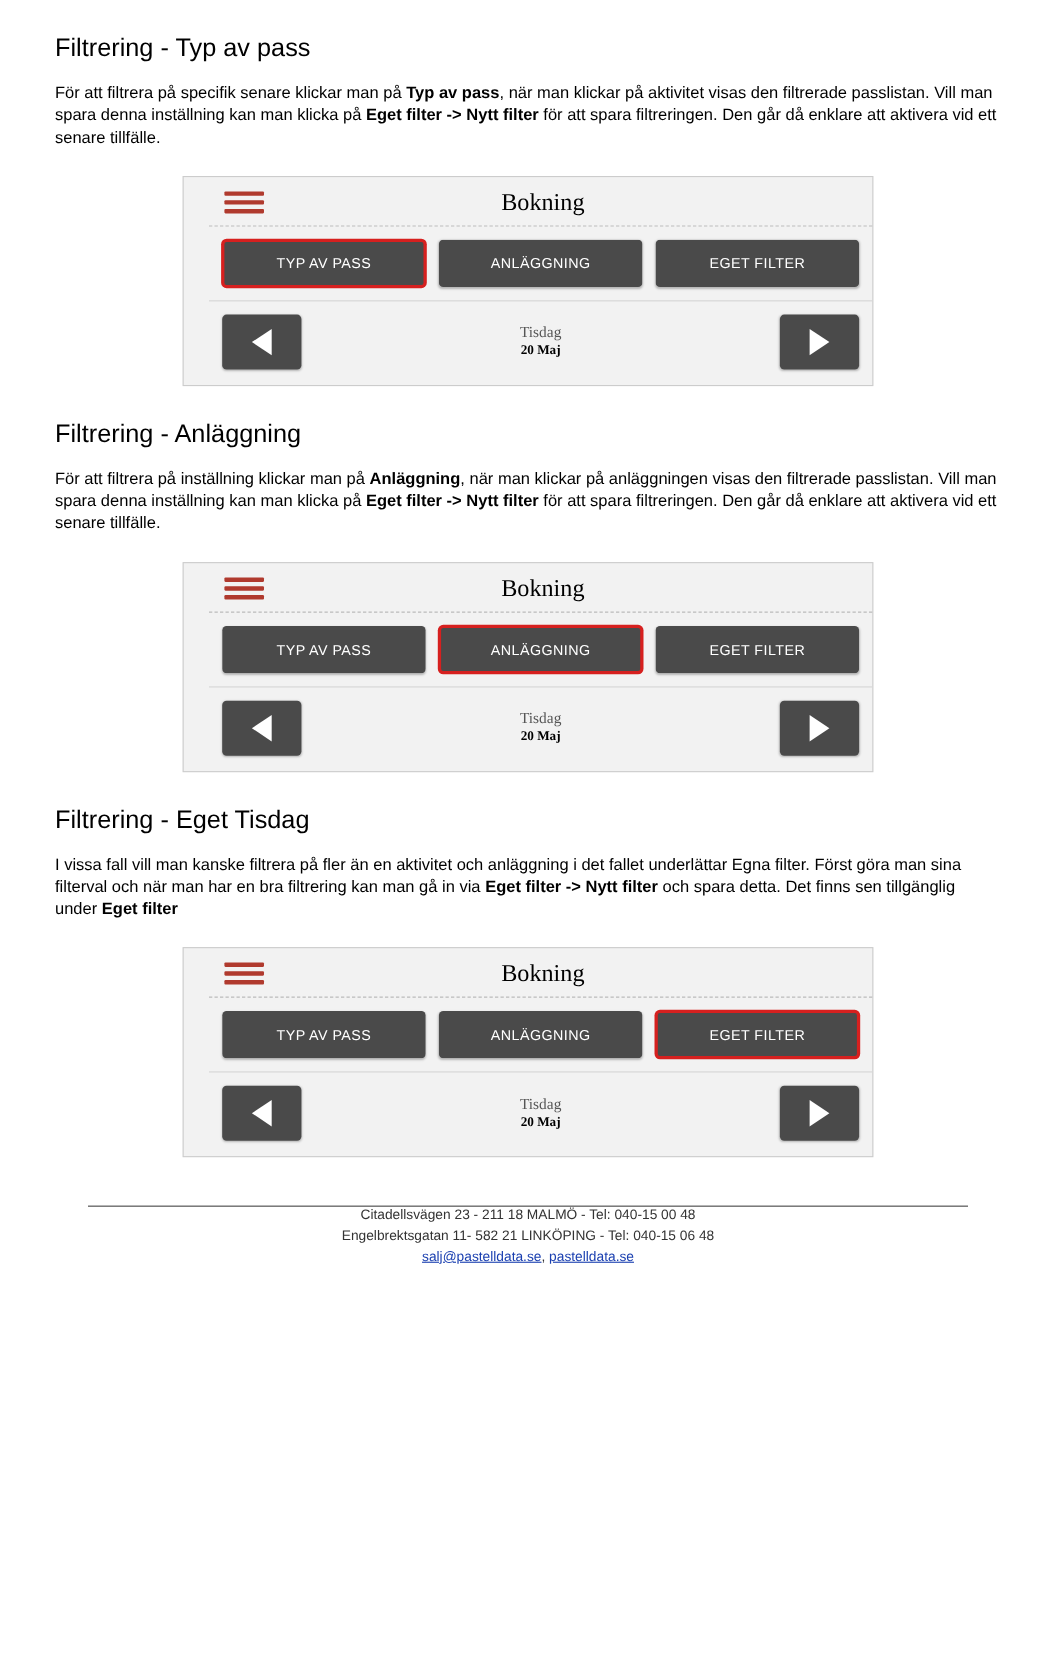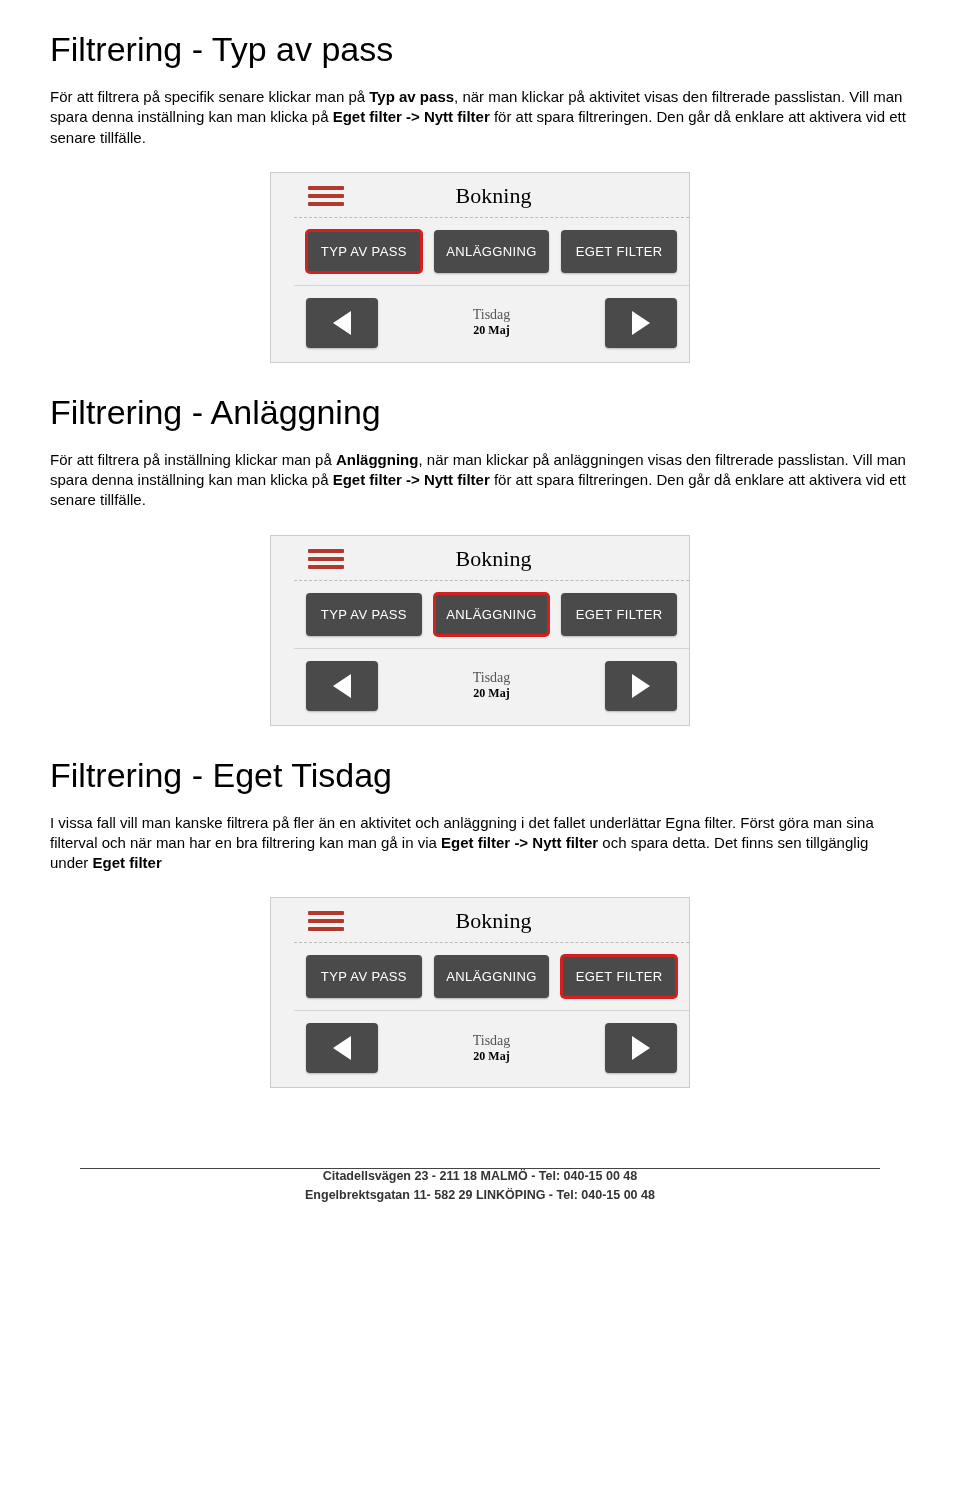--- a/index.html
+++ b/index.html
@@ -4,34 +4,34 @@
 <style>
   * { box-sizing: border-box; margin: 0; padding: 0; }
   body {
     font-family: Arial, Helvetica, sans-serif;
     width: 960px;
     background: #fff;
     color: #000;
     padding: 30px 50px 20px 50px;
   }
   h1.section-heading {
-    font-size: 34px;
+    font-size: 23px;
     font-weight: 400;
     margin-bottom: 18px;
     margin-top: 30px;
   }
   h1.section-heading:first-of-type { margin-top: 0; }
   p.body-text {
     font-size: 15px;
     line-height: 1.35;
     margin-bottom: 24px;
   }
   .bold { font-weight: 700; }
   .widget {
-    width: 420px;
+    width: 628px;
     margin: 0 auto 28px auto;
     border: 1px solid #ccc;
     background: #f2f2f2;
     padding-left: 23px;
   }
   .widget .hdr {
     display: flex;
     align-items: center;
     padding: 10px 14px 8px 14px;
     border-bottom: 1px dashed #bbb;
@@ -109,26 +109,25 @@
     font-size: 14px;
     color: #555;
     font-family: Georgia, 'Times New Roman', serif;
   }
   .date-date {
     font-size: 12px;
     font-weight: 700;
     font-family: Georgia, 'Times New Roman', serif;
   }
   .footer {
-    margin-top: 80px;
+    margin-top: 44px;
     font-size: 12.5px;
     color: #333;
     text-align: center;
     line-height: 1.5;
-    font-weight: bold;
   }
   .footer .hr {
     width: 800px;
     max-width: 100%;
     border: none;
     border-top: 1px solid #444;
     margin: 0 auto -2px auto;
   }
   .footer a { color: #1a3fb0; text-decoration: underline; }
 </style>
@@ -230,14 +229,17 @@
     </div>
     <div class="arrow-btn arrow-right">
         <span class="arrow-icon"></span>
       </div>
   </div>
 </div>
 
 <div class="footer">
   <hr class="hr">
   <div>Citadellsvägen 23 - 211 18 MALMÖ - Tel: 040-15 00 48</div>
-  <div>Engelbrektsgatan 11- 582 29 LINKÖPING - Tel: 040-15 00 48</div>
+  <div>Engelbrektsgatan 11- 582 21 LINKÖPING - Tel: 040-15 06 48</div>
+  <div>
+    <a href="#">salj@pastelldata.se</a><span>, </span><a href="#">pastelldata.se</a>
+  </div>
 </div>
 
 </body></html>

